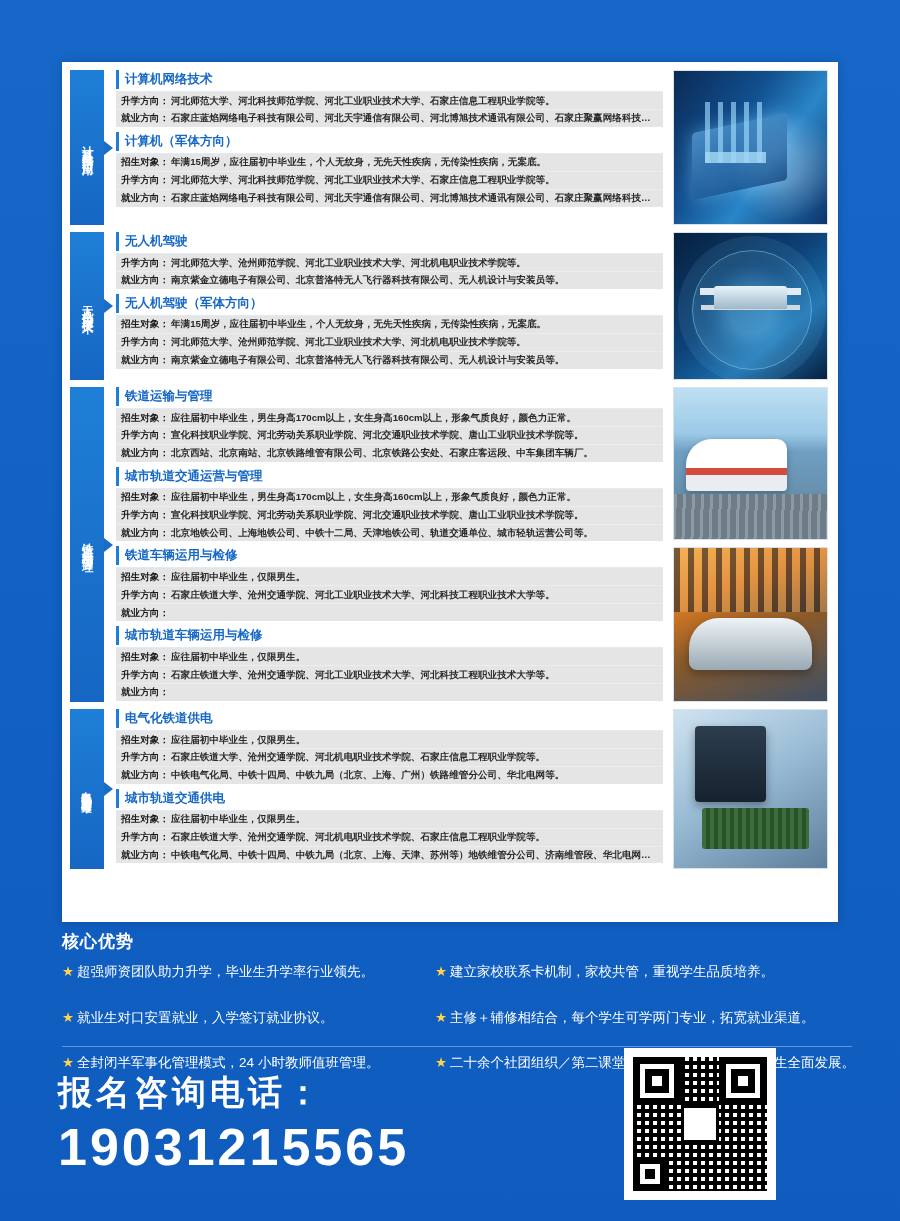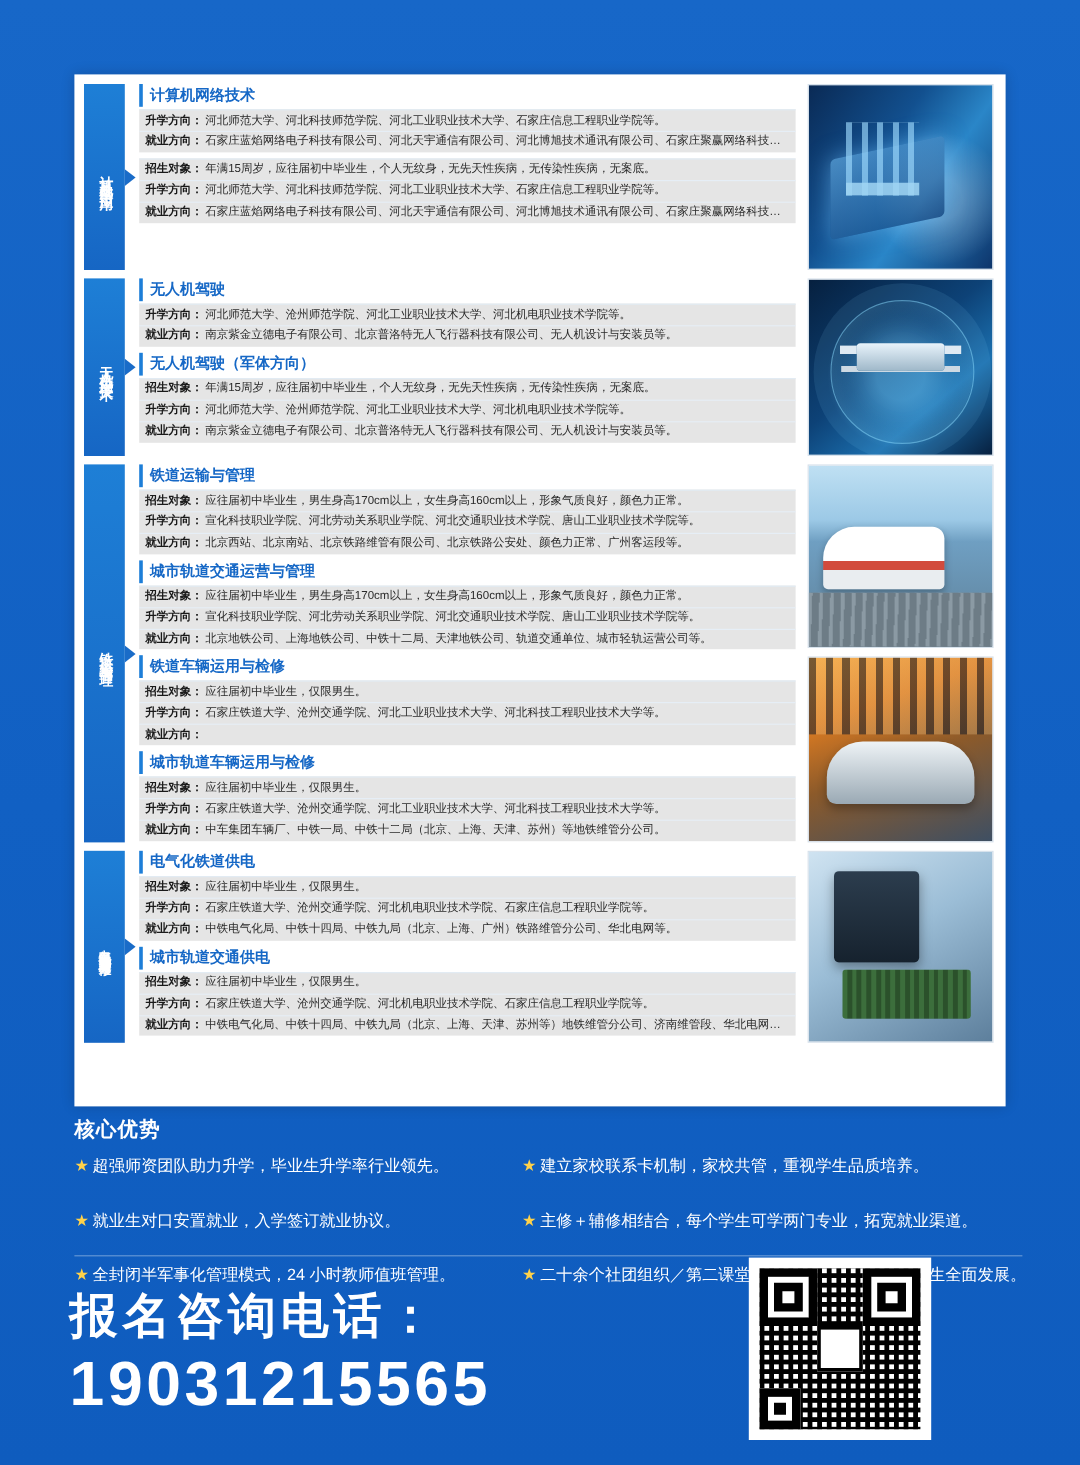--- a/index.html
+++ b/index.html
@@ -103,20 +103,21 @@
     color: #1a1a1a;
     white-space: nowrap;
     margin-right: 2px;
   }
   .row .val {
     flex: 1 1 auto;
     min-width: 0;
     overflow: hidden;
     white-space: nowrap;
     text-overflow: ellipsis;
+    font-weight: bold;
   }
 
   
   .pics {
     flex: 0 0 155px;
     width: 155px;
     margin-left: 10px;
     display: flex;
     flex-direction: column;
     gap: 7px;
@@ -264,21 +265,21 @@
     background: rgba(255,255,255,.35);
   }
 
   
   .footer-text {
     position: absolute;
     left: 58px; top: 1072px;
     color: #ffffff;
   }
   .call-label {
-    font-size: 40px;
+    font-size: 34px;
     font-weight: bold;
     letter-spacing: 4px;
     line-height: 1.25;
     font-family: "Liberation Serif", "DejaVu Serif", serif;
   }
   .phone {
     margin-top: 6px;
     font-size: 52px;
     font-weight: bold;
     letter-spacing: 3px;
@@ -345,20 +346,21 @@
               <span class="lab">升学方向：</span>
               <span class="val">河北师范大学、河北科技师范学院、河北工业职业技术大学、石家庄信息工程职业学院等。</span>
             </div>
             <div class="row">
               <span class="lab">就业方向：</span>
               <span class="val">石家庄蓝焰网络电子科技有限公司、河北天宇通信有限公司、河北博旭技术通讯有限公司、石家庄聚赢网络科技有限公司等。</span>
             </div>
           </div>
         </div>
         <div class="major">
+          <div class="major-title">计算机（军体方向）</div>
           <div class="rows">
             <div class="row">
               <span class="lab">招生对象：</span>
               <span class="val">年满15周岁，应往届初中毕业生，个人无纹身，无先天性疾病，无传染性疾病，无案底。</span>
             </div>
             <div class="row">
               <span class="lab">升学方向：</span>
               <span class="val">河北师范大学、河北科技师范学院、河北工业职业技术大学、石家庄信息工程职业学院等。</span>
             </div>
             <div class="row">
@@ -429,21 +431,21 @@
             <div class="row">
               <span class="lab">招生对象：</span>
               <span class="val">应往届初中毕业生，男生身高170cm以上，女生身高160cm以上，形象气质良好，颜色力正常。</span>
             </div>
             <div class="row">
               <span class="lab">升学方向：</span>
               <span class="val">宣化科技职业学院、河北劳动关系职业学院、河北交通职业技术学院、唐山工业职业技术学院等。</span>
             </div>
             <div class="row">
               <span class="lab">就业方向：</span>
-              <span class="val">北京西站、北京南站、北京铁路维管有限公司、北京铁路公安处、颜色力正常、广州客运段等。</span>
+              <span class="val">北京西站、北京南站、北京铁路维管有限公司、北京铁路公安处、石家庄客运段、中车集团车辆厂。</span>
             </div>
           </div>
         </div>
         <div class="major">
           <div class="major-title">城市轨道交通运营与管理</div>
           <div class="rows">
             <div class="row">
               <span class="lab">招生对象：</span>
               <span class="val">应往届初中毕业生，男生身高170cm以上，女生身高160cm以上，形象气质良好，颜色力正常。</span>
             </div>
@@ -479,21 +481,20 @@
             <div class="row">
               <span class="lab">招生对象：</span>
               <span class="val">应往届初中毕业生，仅限男生。</span>
             </div>
             <div class="row">
               <span class="lab">升学方向：</span>
               <span class="val">石家庄铁道大学、沧州交通学院、河北工业职业技术大学、河北科技工程职业技术大学等。</span>
             </div>
             <div class="row">
               <span class="lab">就业方向：</span>
-              <span class="val">中车集团车辆厂、中铁一局、中铁十二局（北京、上海、天津、苏州）等地铁维管分公司。</span>
             </div>
           </div>
         </div>
       </div>
       <div class="pics">
         <div class="pic pic-train" style="height:153px">
           <span class="cap">铁道列车配图</span>
         </div>
         <div class="pic pic-factory" style="height:155px">
           <span class="cap">车辆检修配图</span>

